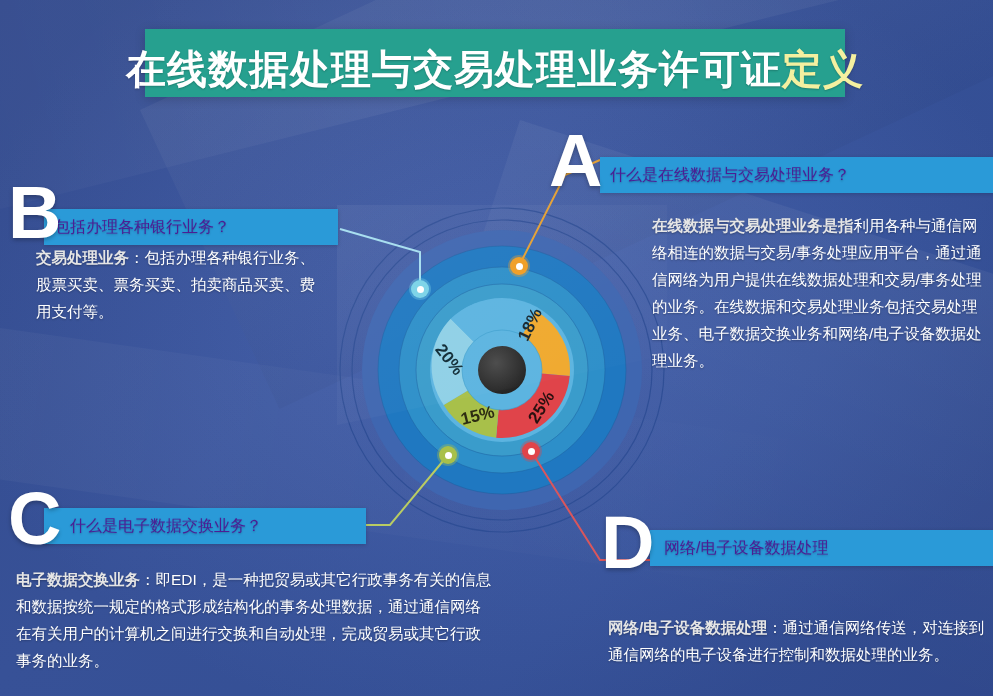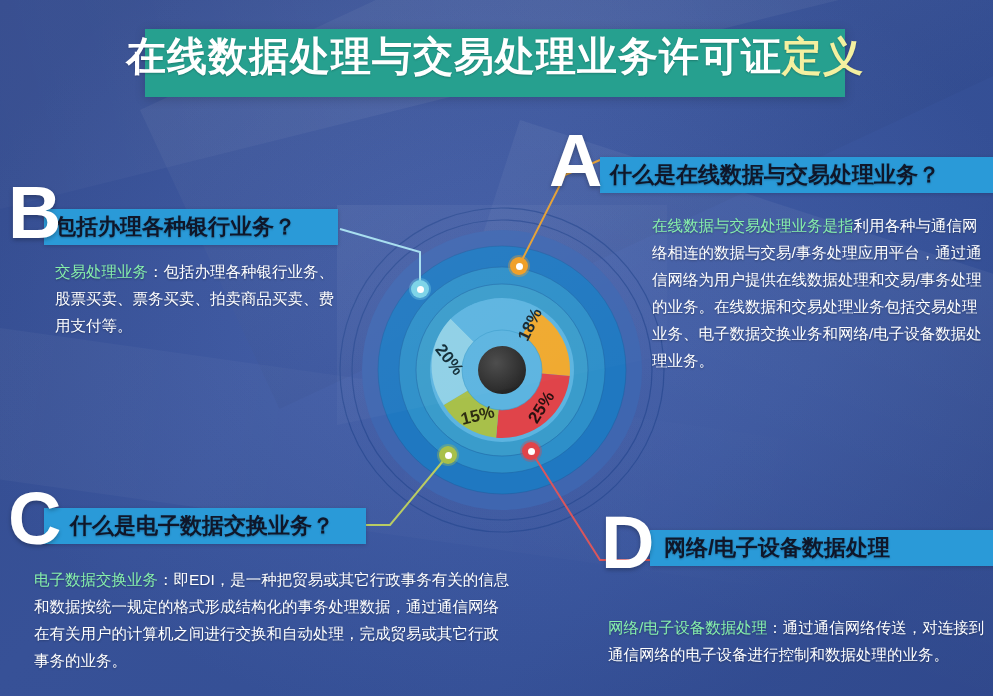--- a/index.html
+++ b/index.html
@@ -55,21 +55,21 @@
     background: radial-gradient(ellipse at 50% 45%, rgba(255,255,255,0.05), rgba(0,0,0,0.10) 78%);
   }
 
   
   .title-bar {
     position: absolute;
     left: 145px; top: 29px;
     width: 700px; height: 68px;
     background: #26a08f;
     display: flex;
-    align-items: flex-start;
+    align-items: flex-end;
     justify-content: center;
     box-shadow: 0 2px 10px rgba(0,0,0,0.18);
   }
   .title-text {
     font-size: 40px;
     font-weight: bold;
     color: #ffffff;
     letter-spacing: 1px;
     white-space: nowrap;
     text-shadow: 0 1px 2px rgba(0,0,0,0.22);
@@ -90,39 +90,39 @@
   .hdr-bar {
     position: absolute;
     height: 36px;
     background: #2a9ad8;
     display: flex;
     align-items: center;
     z-index: 3;
     box-shadow: 0 1px 4px rgba(0,0,0,0.18);
   }
   .hdr-bar .hdr-text {
-    color: #0f172a;
-    font-size: 22px;
-    font-weight: bold;
+    color: #4c1d95;
+    font-size: 16px;
+    font-weight: normal;
     white-space: nowrap;
     text-shadow: 0 1px 2px rgba(0,0,0,0.25);
   }
 
   
   .body-text {
     position: absolute;
     color: #ffffff;
     font-size: 15.5px;
     line-height: 27px;
     z-index: 3;
     text-shadow: 0 1px 2px rgba(0,0,0,0.3);
   }
   .body-text .lead {
-    color: #86efac;
-    font-weight: normal;
+    color: #e5e5e5;
+    font-weight: bold;
   }
 
   
   .rings { position: absolute; left: 337px; top: 205px; width: 330px; height: 330px; z-index: 2; }
 
   
   .conn { position: absolute; z-index: 3; pointer-events: none; }
   .dot {
     position: absolute;
     width: 18px; height: 18px;
@@ -230,29 +230,29 @@
     <span class="hdr-text">什么是在线数据与交易处理业务？</span>
   </div>
   <div class="body-text" style="left:652px; top:212px; width:338px;">
     <span class="lead">在线数据与交易处理业务是指</span><span>利用各种与通信网络相连的数据与交易/事务处理应用平台，通过通信网络为用户提供在线数据处理和交易/事务处理的业务。在线数据和交易处理业务包括交易处理业务、电子数据交换业务和网络/电子设备数据处理业务。</span>
   </div>
 
   <div class="letter" style="left:8px; top:182px;">B</div>
   <div class="hdr-bar" style="left:44px; top:209px; width:284px; padding-left:10px;">
     <span class="hdr-text">包括办理各种银行业务？</span>
   </div>
-  <div class="body-text" style="left:36px; top:258px; width:282px;margin-left:19px;">
+  <div class="body-text" style="left:36px; top:244px; width:282px;">
     <span class="lead">交易处理业务</span><span>：包括办理各种银行业务、股票买卖、票务买卖、拍卖商品买卖、费用支付等。</span>
   </div>
 
   <div class="letter" style="left:8px; top:488px;">C</div>
   <div class="hdr-bar" style="left:44px; top:508px; width:296px; padding-left:26px;">
     <span class="hdr-text">什么是电子数据交换业务？</span>
   </div>
-  <div class="body-text" style="left:34px; top:566px; width:480px;">
+  <div class="body-text" style="left:16px; top:566px; width:480px;">
     <span class="lead">电子数据交换业务</span><span>：即EDI，是一种把贸易或其它行政事务有关的信息和数据按统一规定的格式形成结构化的事务处理数据，通过通信网络在有关用户的计算机之间进行交换和自动处理，完成贸易或其它行政事务的业务。</span>
   </div>
 
   <div class="letter" style="left:601px; top:512px;">D</div>
   <div class="hdr-bar" style="left:650px; top:530px; width:343px; padding-left:14px;">
     <span class="hdr-text">网络/电子设备数据处理</span>
   </div>
   <div class="body-text" style="left:608px; top:614px; width:382px;">
     <span class="lead">网络/电子设备数据处理</span><span>：通过通信网络传送，对连接到通信网络的电子设备进行控制和数据处理的业务。</span>
   </div>

